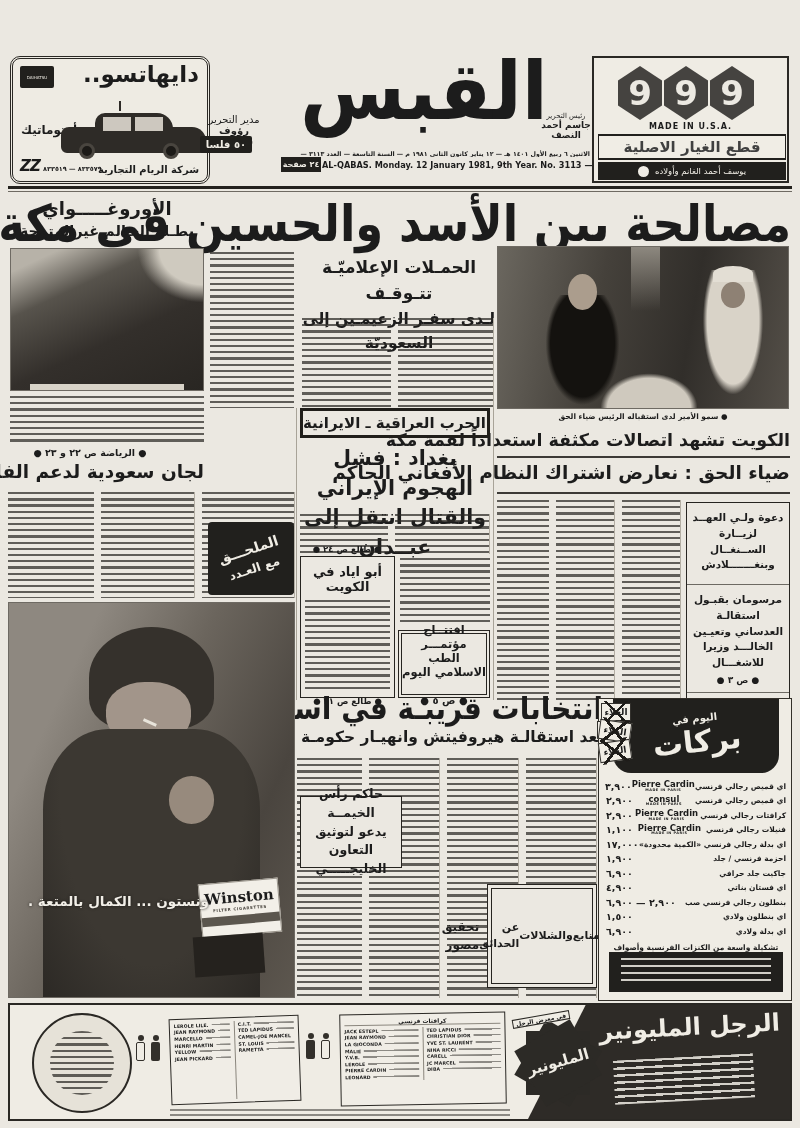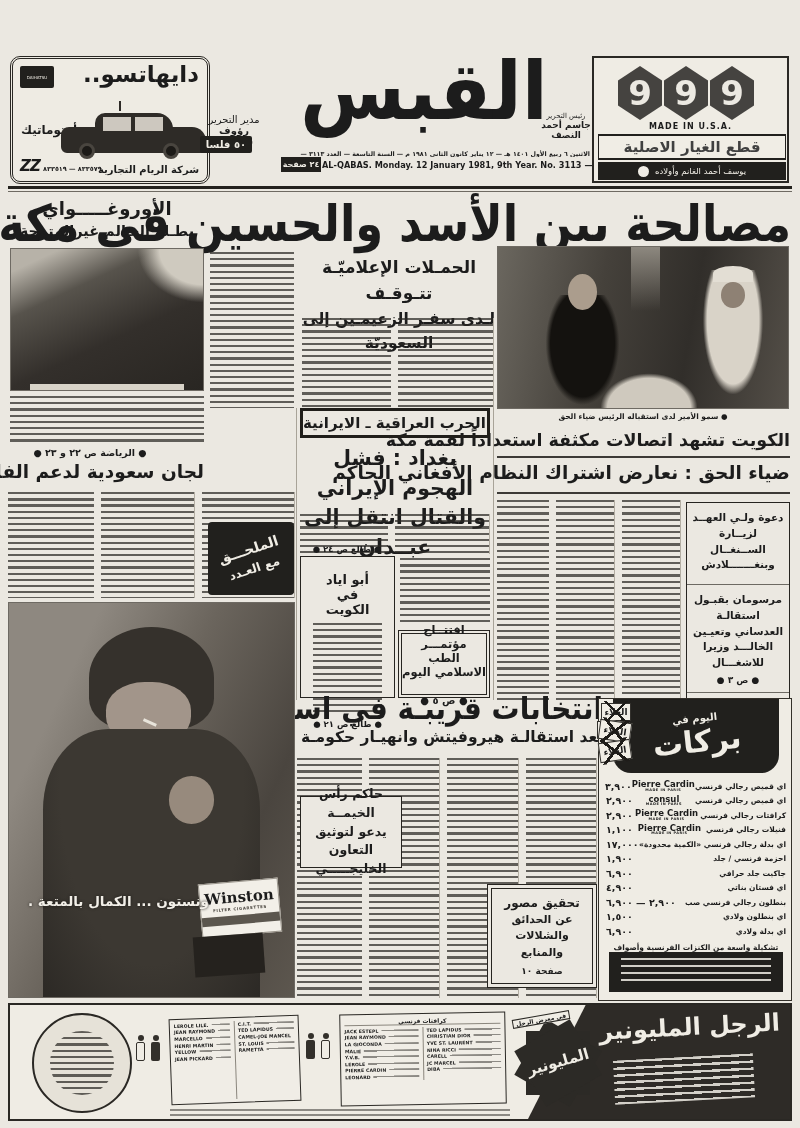--- a/index.html
+++ b/index.html
@@ -194,21 +194,21 @@
   </div>
   <div class="abs rtl c bb" style="left:300px;top:444px;width:190px;line-height:1.45;font-size:20.5px">
     <div>بغداد : فشل الهجوم الإيراني</div>
     <div>والقتال انتقل إلى عبــدان</div>
   </div>
   <div class="abs cols" style="left:300px;top:514px;width:190px;height:40px">
     <div class="ft"></div>
       <div class="ft"></div>
   </div>
   <div class="abs rtl c b" style="left:300px;top:544px;width:94px;font-size:8.5px">● طالع ص ٢٤ ●</div>
-  <div class="abs box" style="left:300px;top:556px;width:95px;height:142px;padding:12px">
+  <div class="abs box" style="left:300px;top:556px;width:95px;height:142px;padding:4px">
     <div class="rtl c bb" style="font-size:13px;margin:3px 0 6px">أبو اياد في الكويت</div>
     <div class="ft" style="height:92px"></div>
     <div class="rtl c b" style="font-size:8.5px;margin-top:4px">● طالع ص ٢١ ●</div>
   </div>
   <div class="abs ft" style="left:400px;top:558px;width:90px;height:66px"></div>
   <div class="abs" style="left:398px;top:630px;width:92px;height:68px;border:1.5px solid #262420;padding:2px">
     <div style="border:1px solid #262420;height:100%;display:flex;flex-direction:column;align-items:center;justify-content:center">
       <div class="rtl c bb" style="font-size:11.5px">افتتــاح مؤتمـــر</div>
       <div class="rtl c bb" style="font-size:11.5px">الطب الاسلامي اليوم</div>
       <div class="rtl c b" style="font-size:10px;margin-top:16px">● ص ٥ ●</div>
@@ -222,21 +222,21 @@
       <div class="ft"></div>
       <div class="ft"></div>
       <div class="ft"></div>
   </div>
   <div class="abs box rtl c" style="left:300px;top:796px;width:102px;height:72px;display:flex;flex-direction:column;justify-content:center;line-height:1.5">
     <div class="bb" style="font-size:12.5px">حاكم رأس الخيمــة</div>
     <div class="bb" style="font-size:12.5px">يدعو لتوثيق التعاون</div>
     <div class="bb" style="font-size:12.5px">الخليجـــــي</div>
   </div>
   <div class="abs" style="left:487px;top:884px;width:110px;height:104px;border:1.5px solid #262420;background:#ebe8e1;padding:3px">
-    <div style="border:1px solid #262420;height:100%;display:flex;flex-direction:column;align-items:center;justify-content:center;line-height:1.5">
+    <div style="border:1px solid #262420;height:100%;display:flex;align-items:center;justify-content:center;line-height:1.5">
       <div class="rtl bb" style="font-size:12px">تحقيق مصور</div>
       <div class="rtl bb" style="font-size:11px">عن الحدائق</div>
       <div class="rtl bb" style="font-size:11px">والشلالات</div>
       <div class="rtl bb" style="font-size:11px">والمنابع</div>
       <div class="rtl b" style="font-size:9px;margin-top:4px">صفحة ١٠</div>
     </div>
   </div>
 
   <div class="abs photo" style="left:8px;top:602px;width:287px;height:396px">
     <div class="abs" style="inset:0;background:linear-gradient(115deg,#8e8880 0 20%,#6b655d 45%,#4a453f 75%,#5d574f)"></div>

